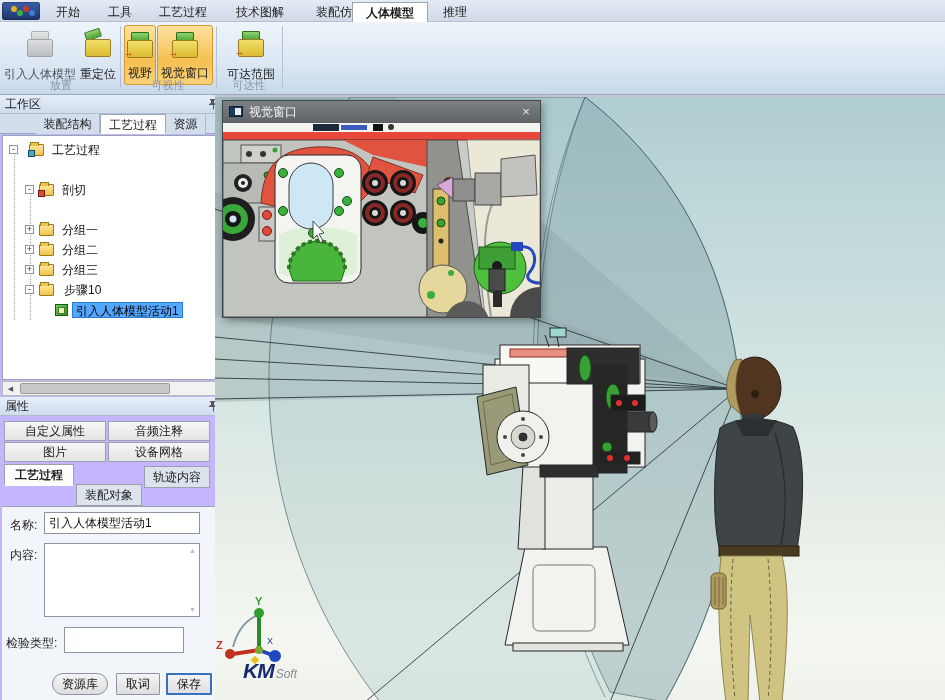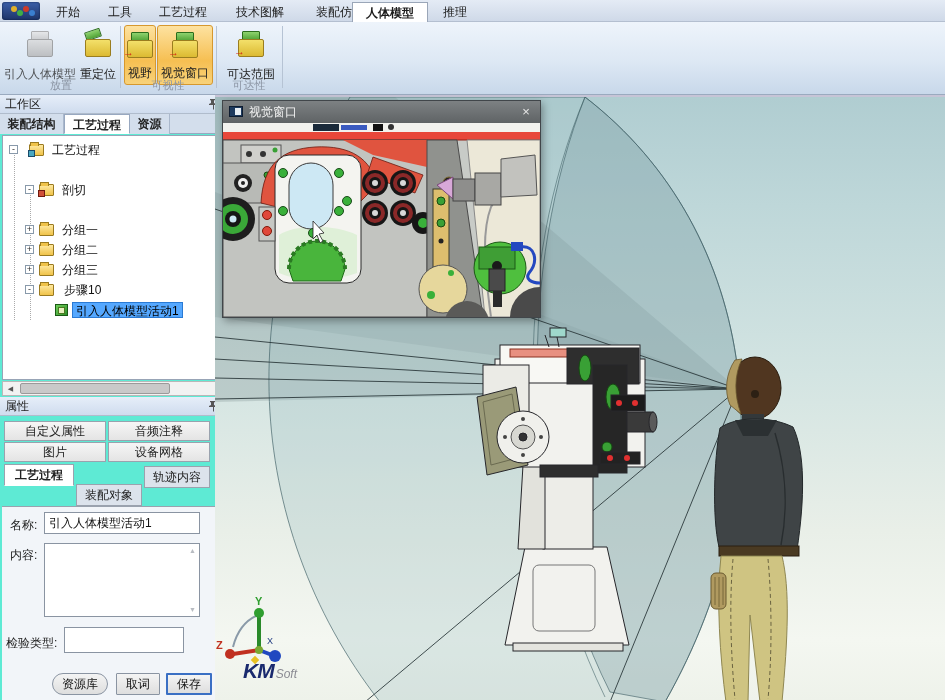--- a/index.html
+++ b/index.html
@@ -29,29 +29,29 @@
   
   .mbox { position:absolute; left:50%; top:6px; transform:translateX(-50%); width:30px; height:26px; }
   .mbox .body { position:absolute; left:2px; top:8px; width:26px; height:18px; background:linear-gradient(180deg,#f3e06a,#dcba32); border:1px solid #9a7d1e; border-radius:2px;}
   .mbox .lid { position:absolute; left:6px; top:0; width:18px; height:10px; background:linear-gradient(180deg,#8ed36e,#4fa234); border:1px solid #2c6e1c; border-radius:1px;}
   .mbox .arr { position:absolute; left:-2px; bottom:1px; color:#d42717; font-size:11px; font-weight:bold; line-height:10px;}
   .gray .body { background:linear-gradient(180deg,#d8d8d8,#b2b2b2); border-color:#8a8a8a; }
   .gray .lid { background:linear-gradient(180deg,#e4e4e4,#c2c2c2); border-color:#9a9a9a; }
   .reloc .lid { transform:rotate(-18deg); left:2px; top:-1px; width:16px; height:9px; }
 
   
-  .panel { position:absolute; left:0; width:244px; background:#5eead4; border-right:1px solid #8a9ab0; }
+  .panel { position:absolute; left:0; width:244px; background:#c4b5fd; border-right:1px solid #8a9ab0; }
   .ptitle { position:relative; height:19px; background:linear-gradient(180deg,#e6eef9,#cfdcee);
     border-bottom:1px solid #b0bccc; font-size:12px; color:#222; line-height:19px; padding-left:5px; }
   .pbtn { position:absolute; top:3px; width:13px; height:13px; font-size:9px; line-height:12px; text-align:center; cursor:default; }
   .pin { right:24px; color:#444; border:1px solid transparent; }
   .pclose { right:5px; background:linear-gradient(180deg,#e06a50,#c33a24); color:#fff; border:1px solid #8a2414; border-radius:2px; font-weight:bold; }
   .wtabs { position:relative; height:20px; background:#d3deec; border-bottom:1px solid #98a8c0; }
-  .wtab { position:absolute; top:0; height:20px; line-height:20px; text-align:center; font-size:12px; font-weight:bold;
-    color:#222; background:#d3deec; border-right:1px solid #aab8cc; }
+  .wtab { position:absolute; top:0; height:20px; line-height:20px; text-align:center; font-size:12px; font-weight:normal;
+    color:#222; background:#d3deec; border-right:1px solid #aab8cc;margin-left:36px; }
   .wtab.active { background:#ffffff; border:1px solid #98a8c0; border-bottom:1px solid #fff; }
   .tree { position:absolute; left:2px; right:2px; top:40px; bottom:17px; background:#fff; border:1px solid #98a4b6; overflow:hidden; }
   .guide { position:absolute; width:0; border-left:1px dotted #aaa; }
   .trow { position:absolute; left:0; right:0; height:20px; font-size:12px; color:#111; }
   .texp { position:absolute; top:5px; width:9px; height:9px; background:#fff; border:1px solid #8899aa;
     font-size:9px; line-height:7px; text-align:center; color:#333; }
   .tlabel { position:absolute; top:2px; height:16px; line-height:16px; padding:0 3px; white-space:nowrap; }
   .tlabel.sel { background:#55a8ff; border:1px solid #2a7ad4; color:#000; }
   .ticon { position:absolute; top:4px; width:15px; height:12px; }
   .fold { background:linear-gradient(180deg,#ffe9a0,#f0c34a); border:1px solid #9a7a20; border-radius:1px; }

